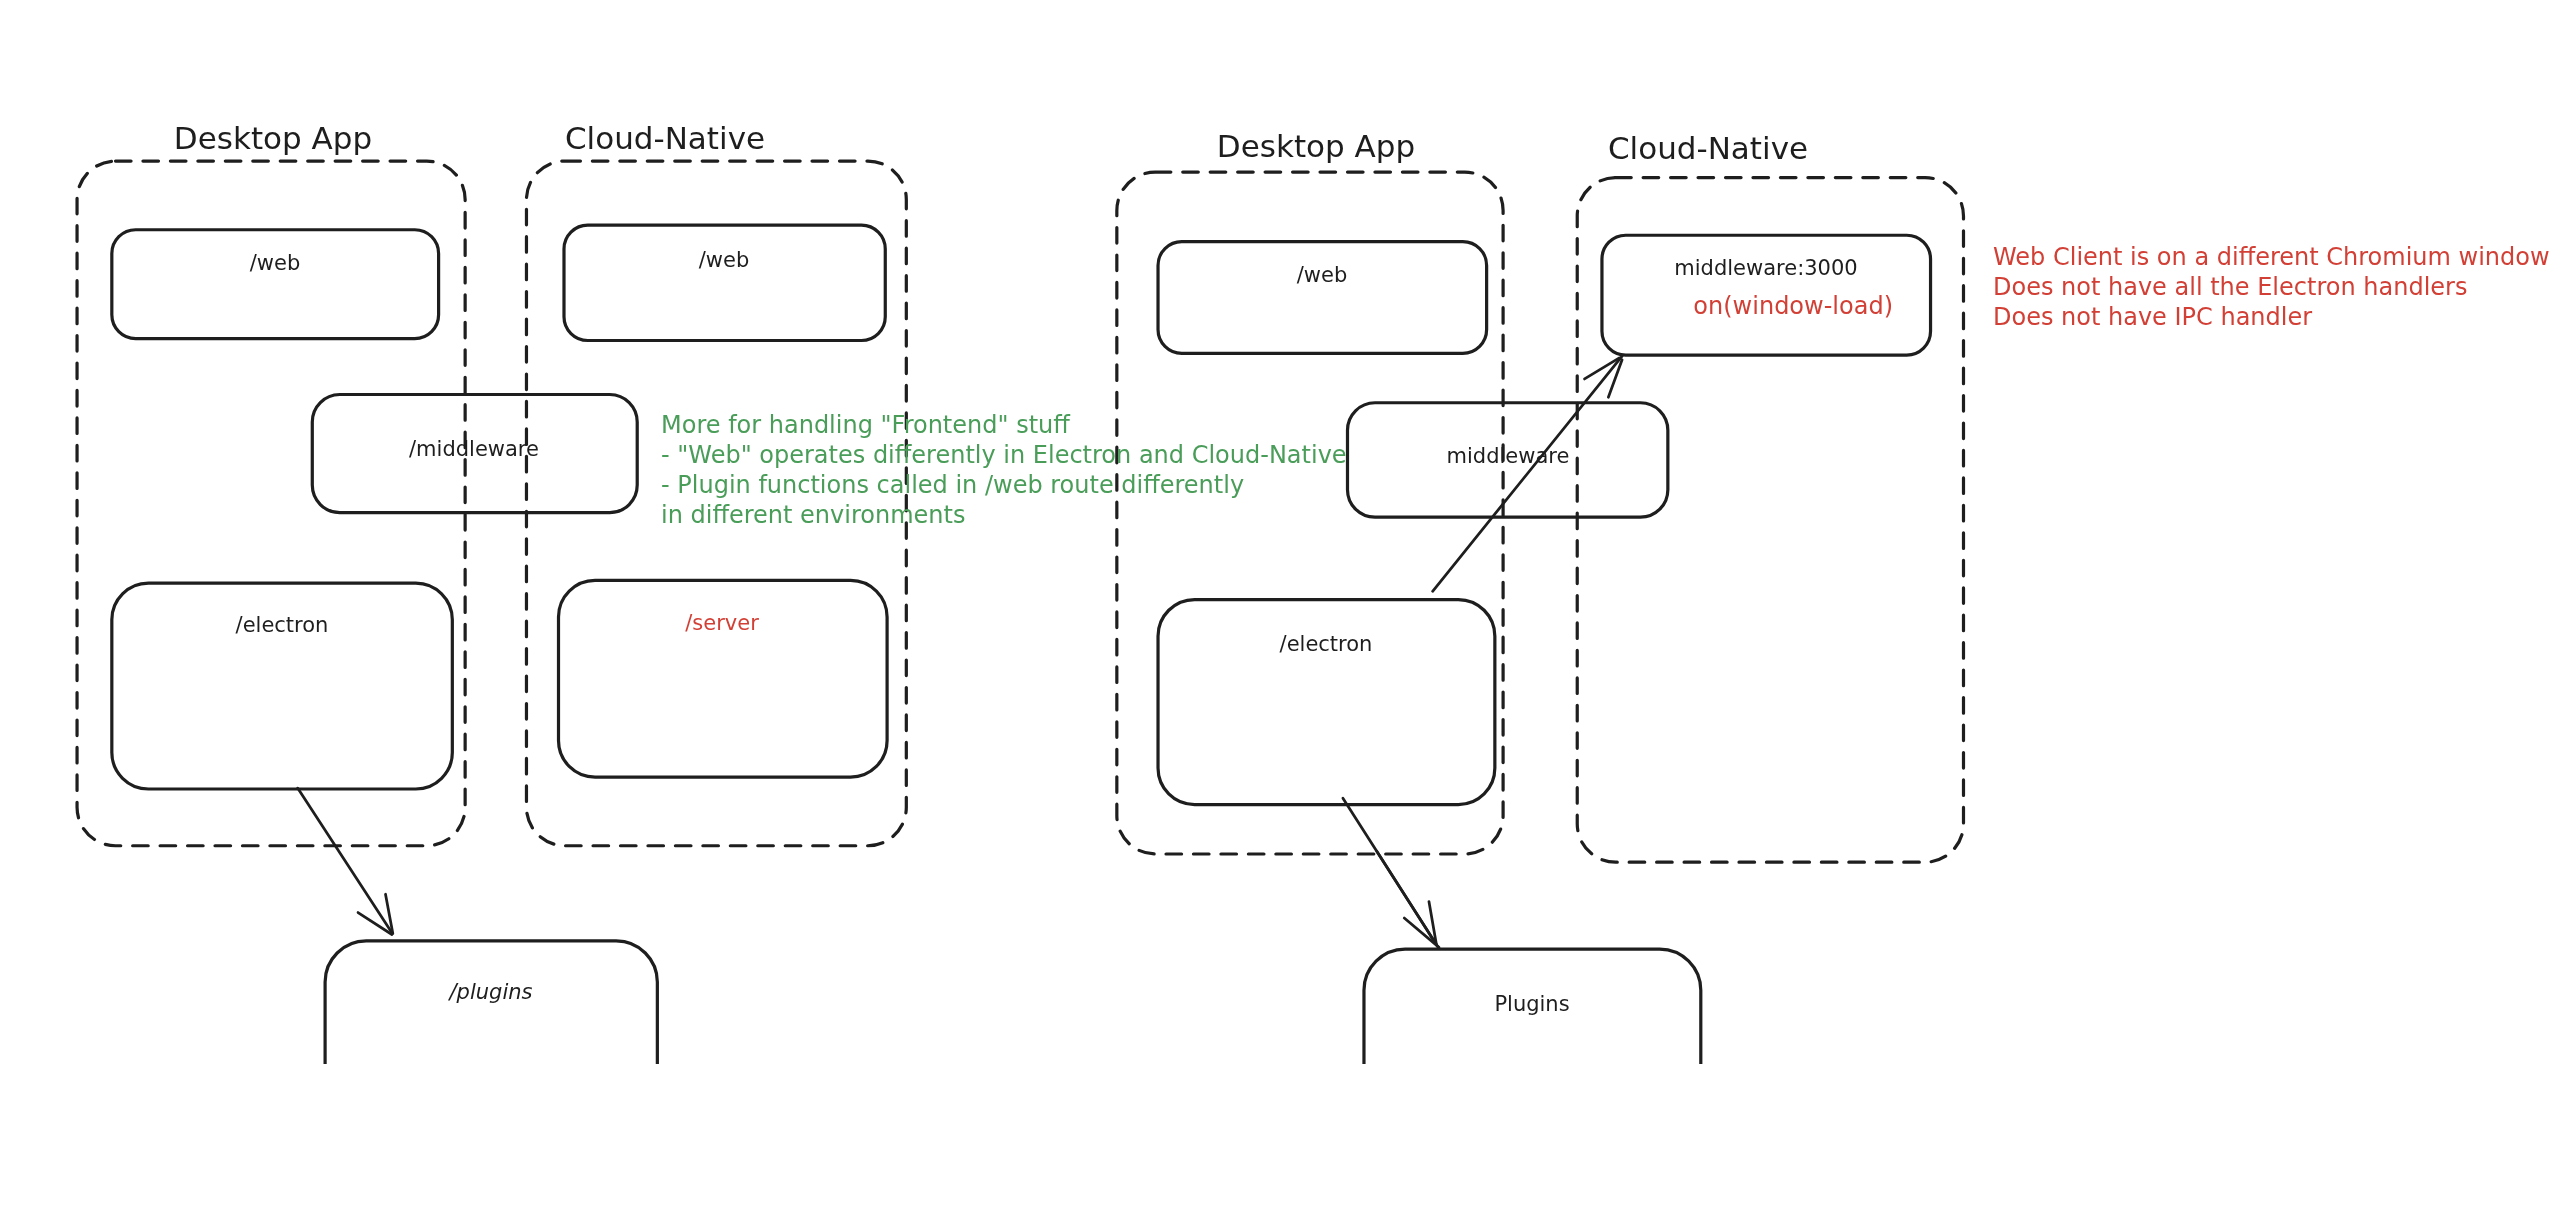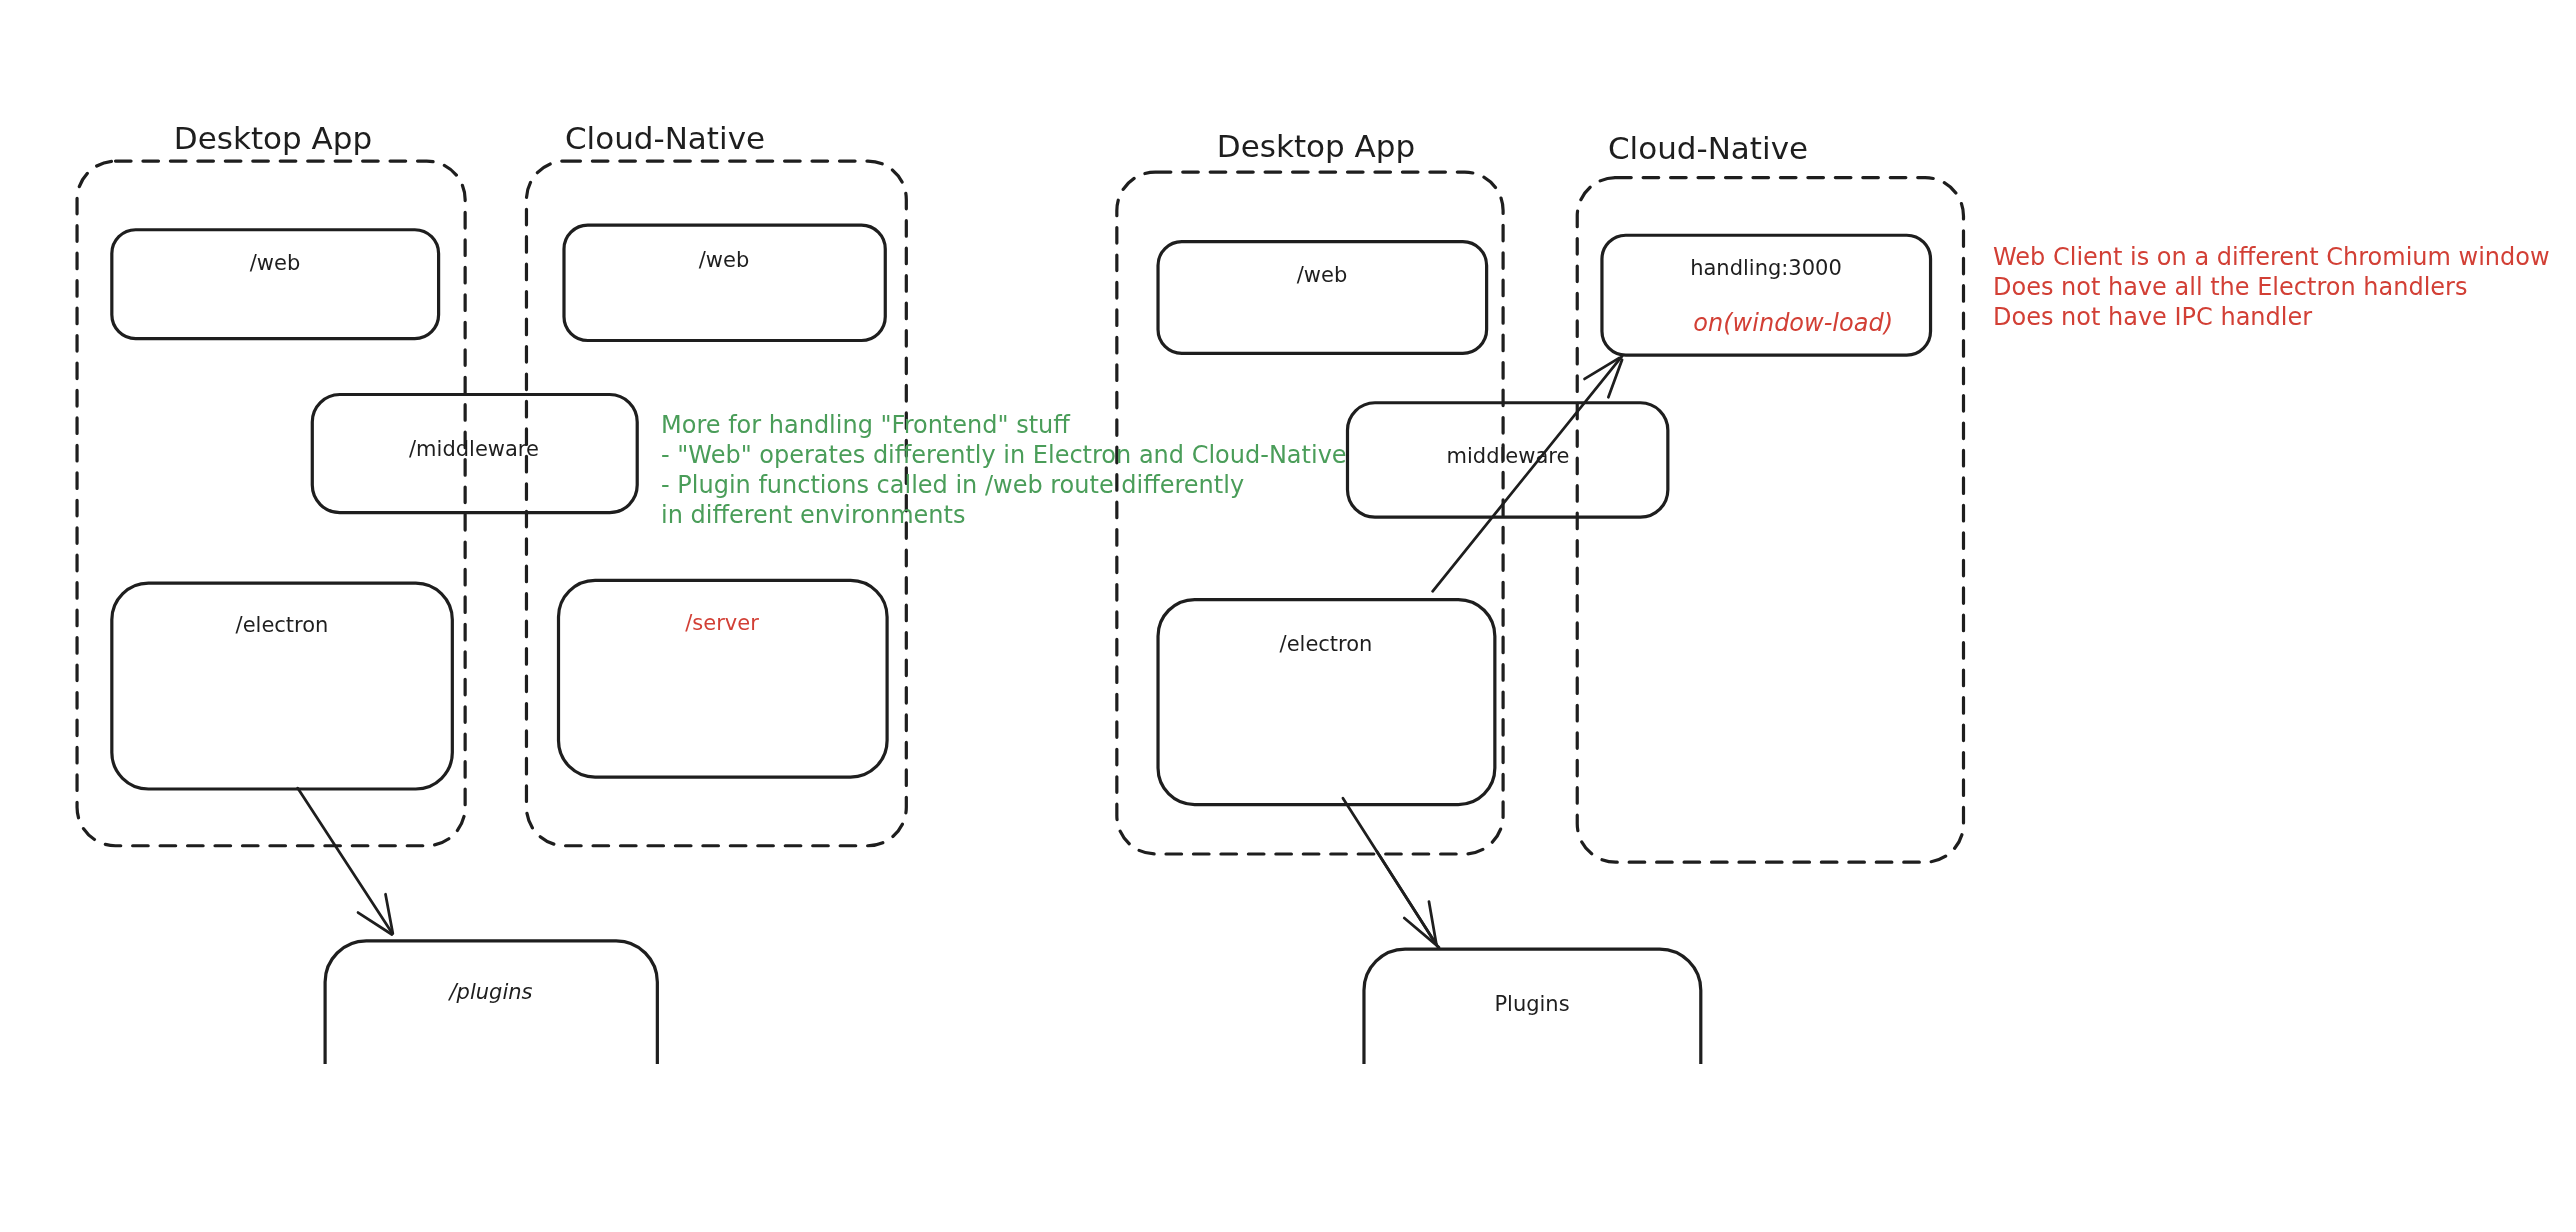--- a/index.html
+++ b/index.html
@@ -99,22 +99,22 @@
   <div class="lbl title" style="left:1708px; top:131px;">Cloud-Native</div>
 
   <div class="lbl" style="left:275px; top:252px;">/web</div>
   <div class="lbl" style="left:724px; top:249px;">/web</div>
   <div class="lbl" style="left:474px; top:438px;">/middleware</div>
   <div class="lbl" style="left:282px; top:614px;">/electron</div>
   <div class="lbl red-text" style="left:722px; top:612px;">/server</div>
   <div class="lbl" style="left:491px; top:981px;font-style:italic;">/plugins</div>
 
   <div class="lbl" style="left:1322px; top:264px;">/web</div>
-  <div class="lbl" style="left:1766px; top:257px;">handling:3000</div>
-  <div class="sub-right red-text" style="right:683px; top:309px;font-style:italic;">on(window-load)</div>
+  <div class="lbl" style="left:1766px; top:257px;">middleware:3000</div>
+  <div class="sub-right red-text" style="right:683px; top:292px;">on(window-load)</div>
   <div class="lbl" style="left:1508px; top:445px;">middleware</div>
   <div class="lbl" style="left:1326px; top:633px;">/electron</div>
   <div class="lbl" style="left:1532px; top:993px;">Plugins</div>
 
   <div class="note green-note" style="left:661px; top:410px;">
     <div class="line">More for handling "Frontend" stuff</div>
     <div class="line">- "Web" operates differently in Electron and Cloud-Native</div>
     <div class="line">- Plugin functions called in /web route differently</div>
     <div class="line">in different environments</div>
   </div>

